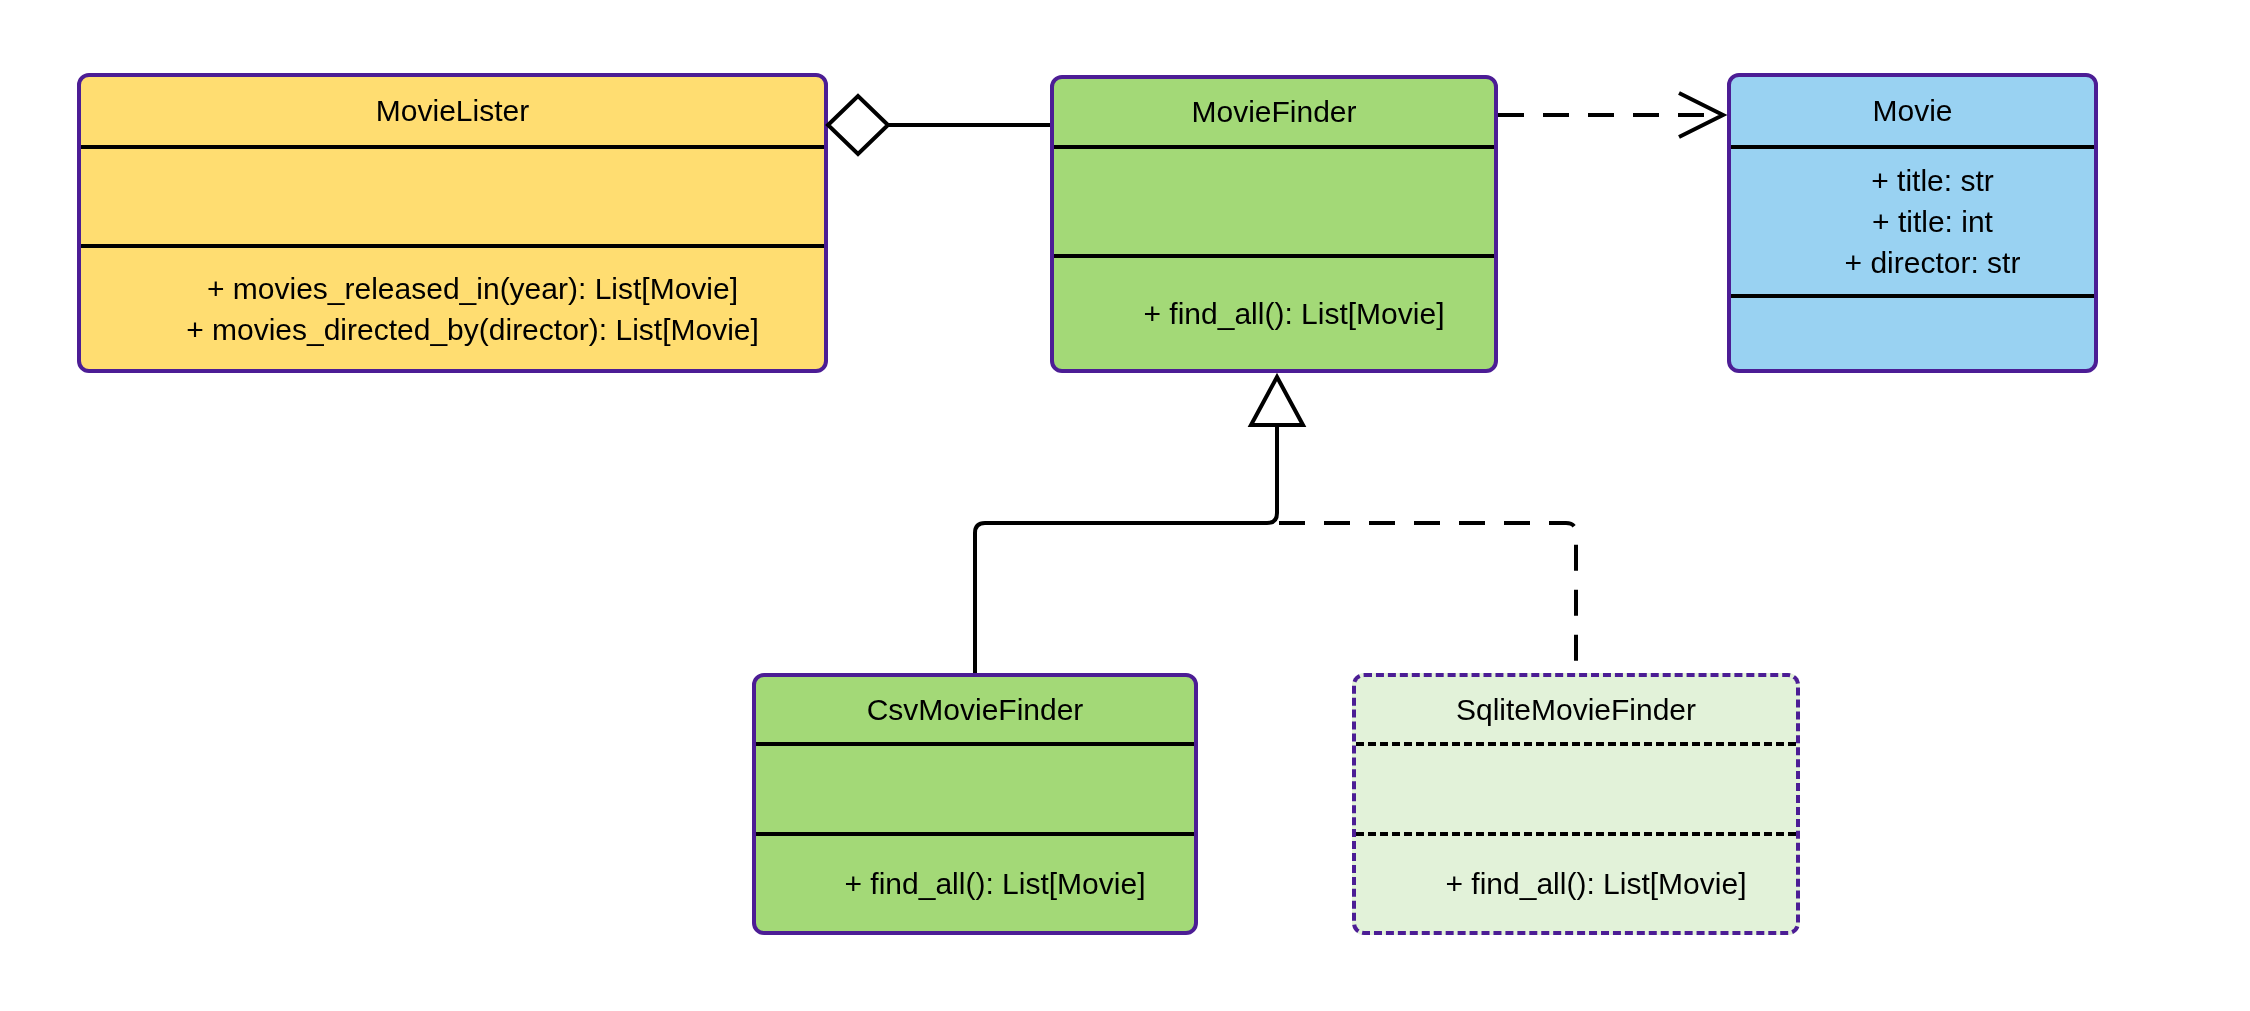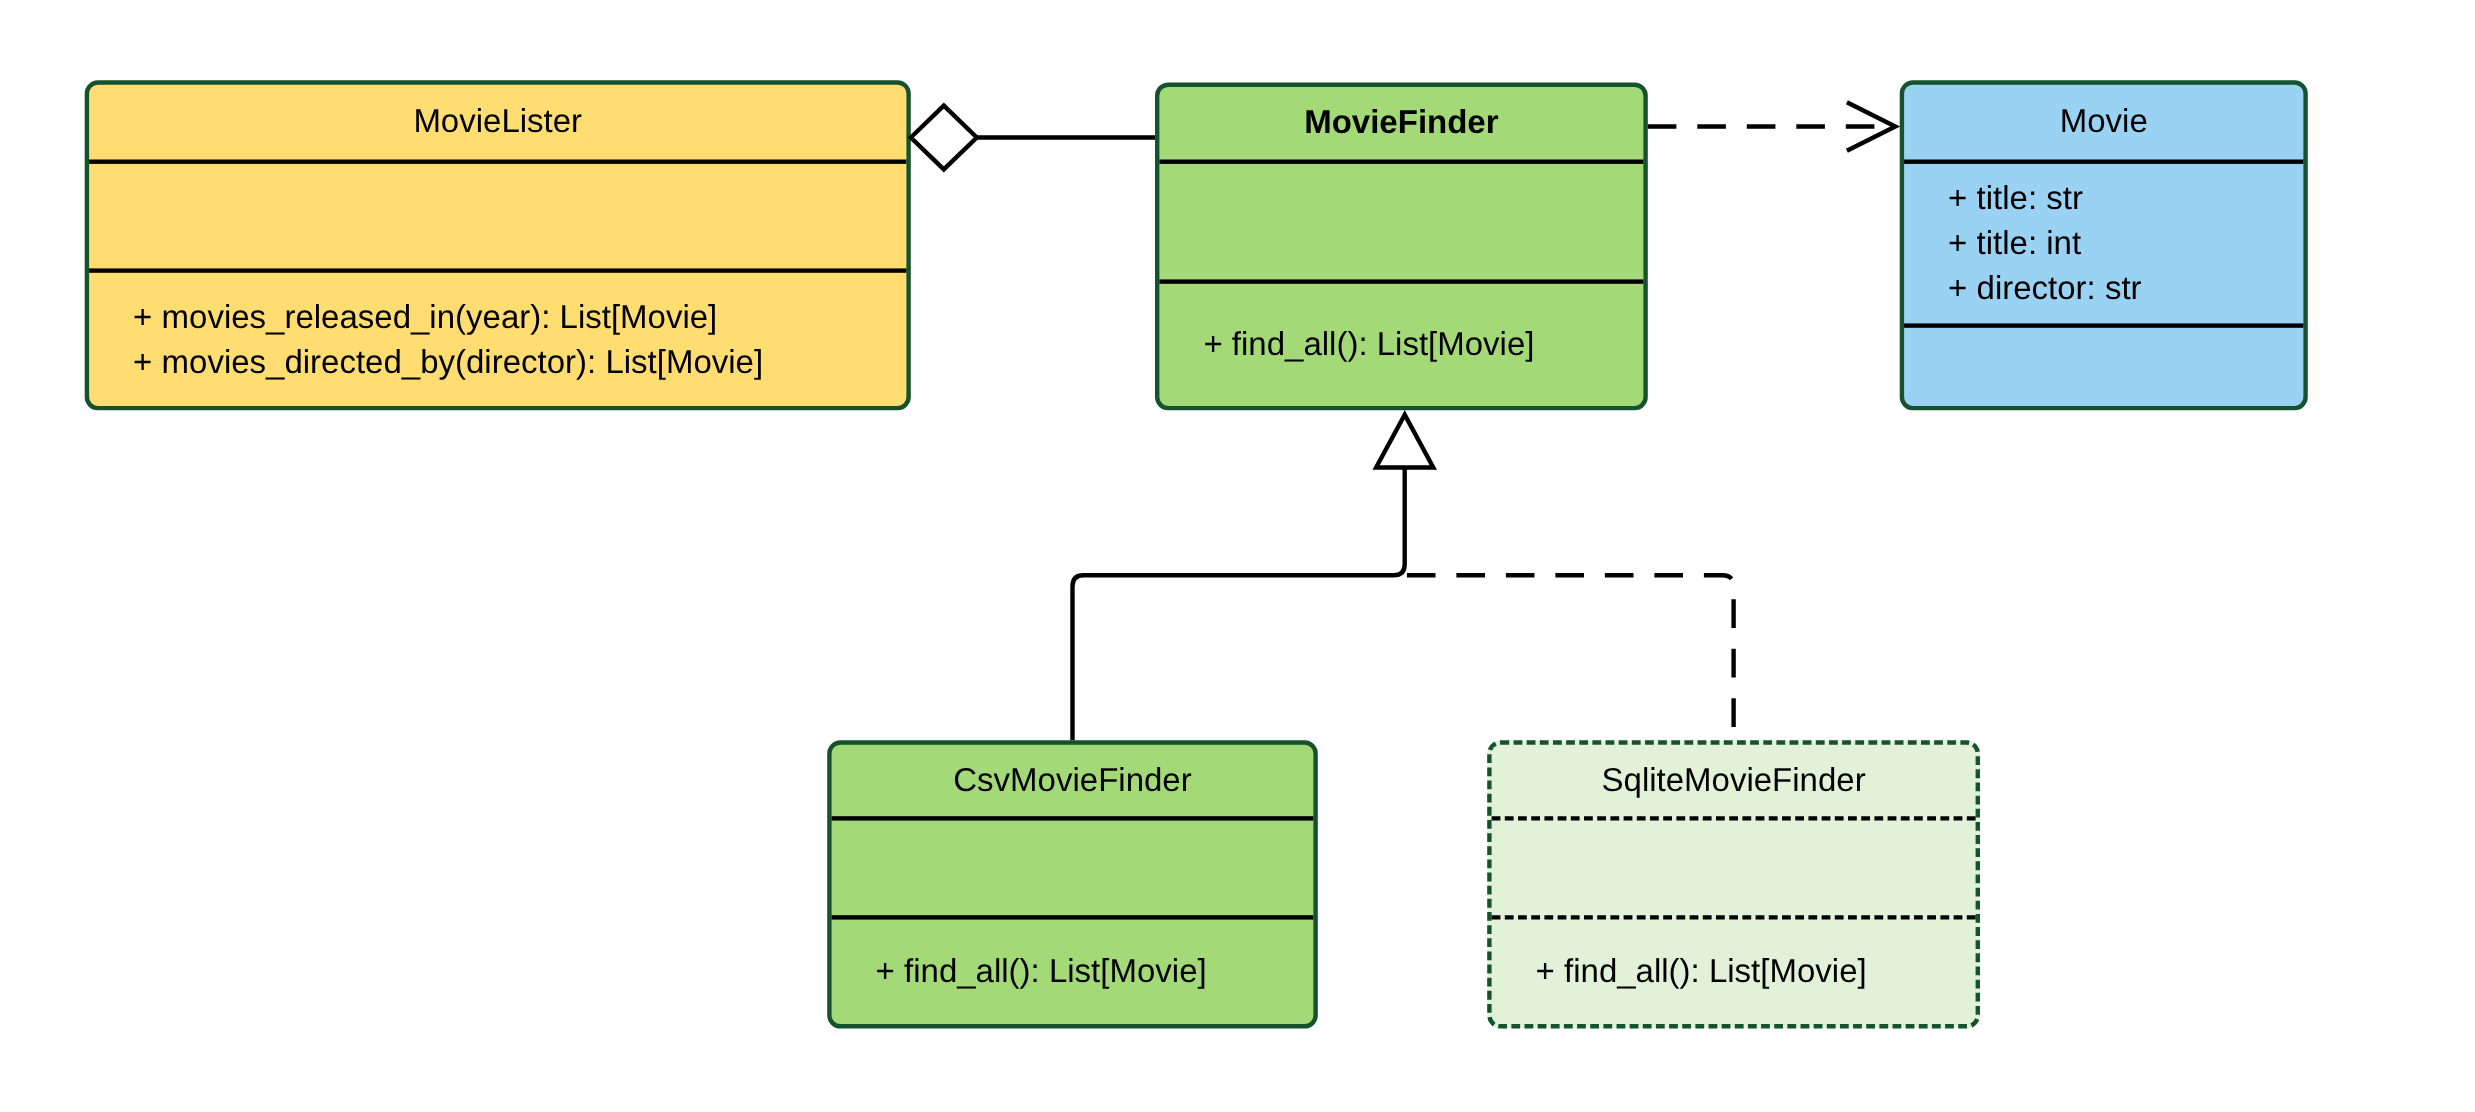--- a/index.html
+++ b/index.html
@@ -12,21 +12,21 @@
     width: 2250px;
     height: 1011px;
     background: #ffffff;
     font-family: "Liberation Sans", "DejaVu Sans", sans-serif;
     color: #000000;
     overflow: hidden;
   }
   .uml-class {
     position: absolute;
     box-sizing: border-box;
-    border: 4px solid #14532d;
+    border: 4px solid #4c1d95;
     border-radius: 12px;
     display: flex;
     flex-direction: column;
     background-clip: padding-box;
   }
   .uml-class.dashed {
     border-style: dashed;
   }
   .uml-title {
     flex: 0 0 auto;
@@ -51,29 +51,30 @@
     flex: 1 1 auto;
     display: flex;
     flex-direction: column;
     justify-content: center;
   }
   .member {
     font-size: 30px;
     line-height: 41px;
     padding-left: 40px;
     white-space: nowrap;
+    text-align: center;
   }
 
   
   #box-movielister { left: 77px;   top: 73px;  width: 751px; height: 300px; }
   #box-movielister .uml-title { height: 68px; }
   #box-movielister .uml-attrs { height: 95px; }
 
   #box-moviefinder { left: 1050px; top: 75px;  width: 448px; height: 298px; }
-  #box-moviefinder .uml-title { height: 66px; font-weight: bold; }
+  #box-moviefinder .uml-title { height: 66px; }
   #box-moviefinder .uml-attrs { height: 105px; }
 
   #box-movie       { left: 1727px; top: 73px;  width: 371px; height: 300px; }
   #box-movie .uml-title { height: 68px; }
   #box-movie .uml-attrs { height: 145px; }
 
   #box-csvmoviefinder { left: 752px; top: 673px; width: 446px; height: 262px; }
   #box-csvmoviefinder .uml-title { height: 65px; }
   #box-csvmoviefinder .uml-attrs { height: 86px; }
 

